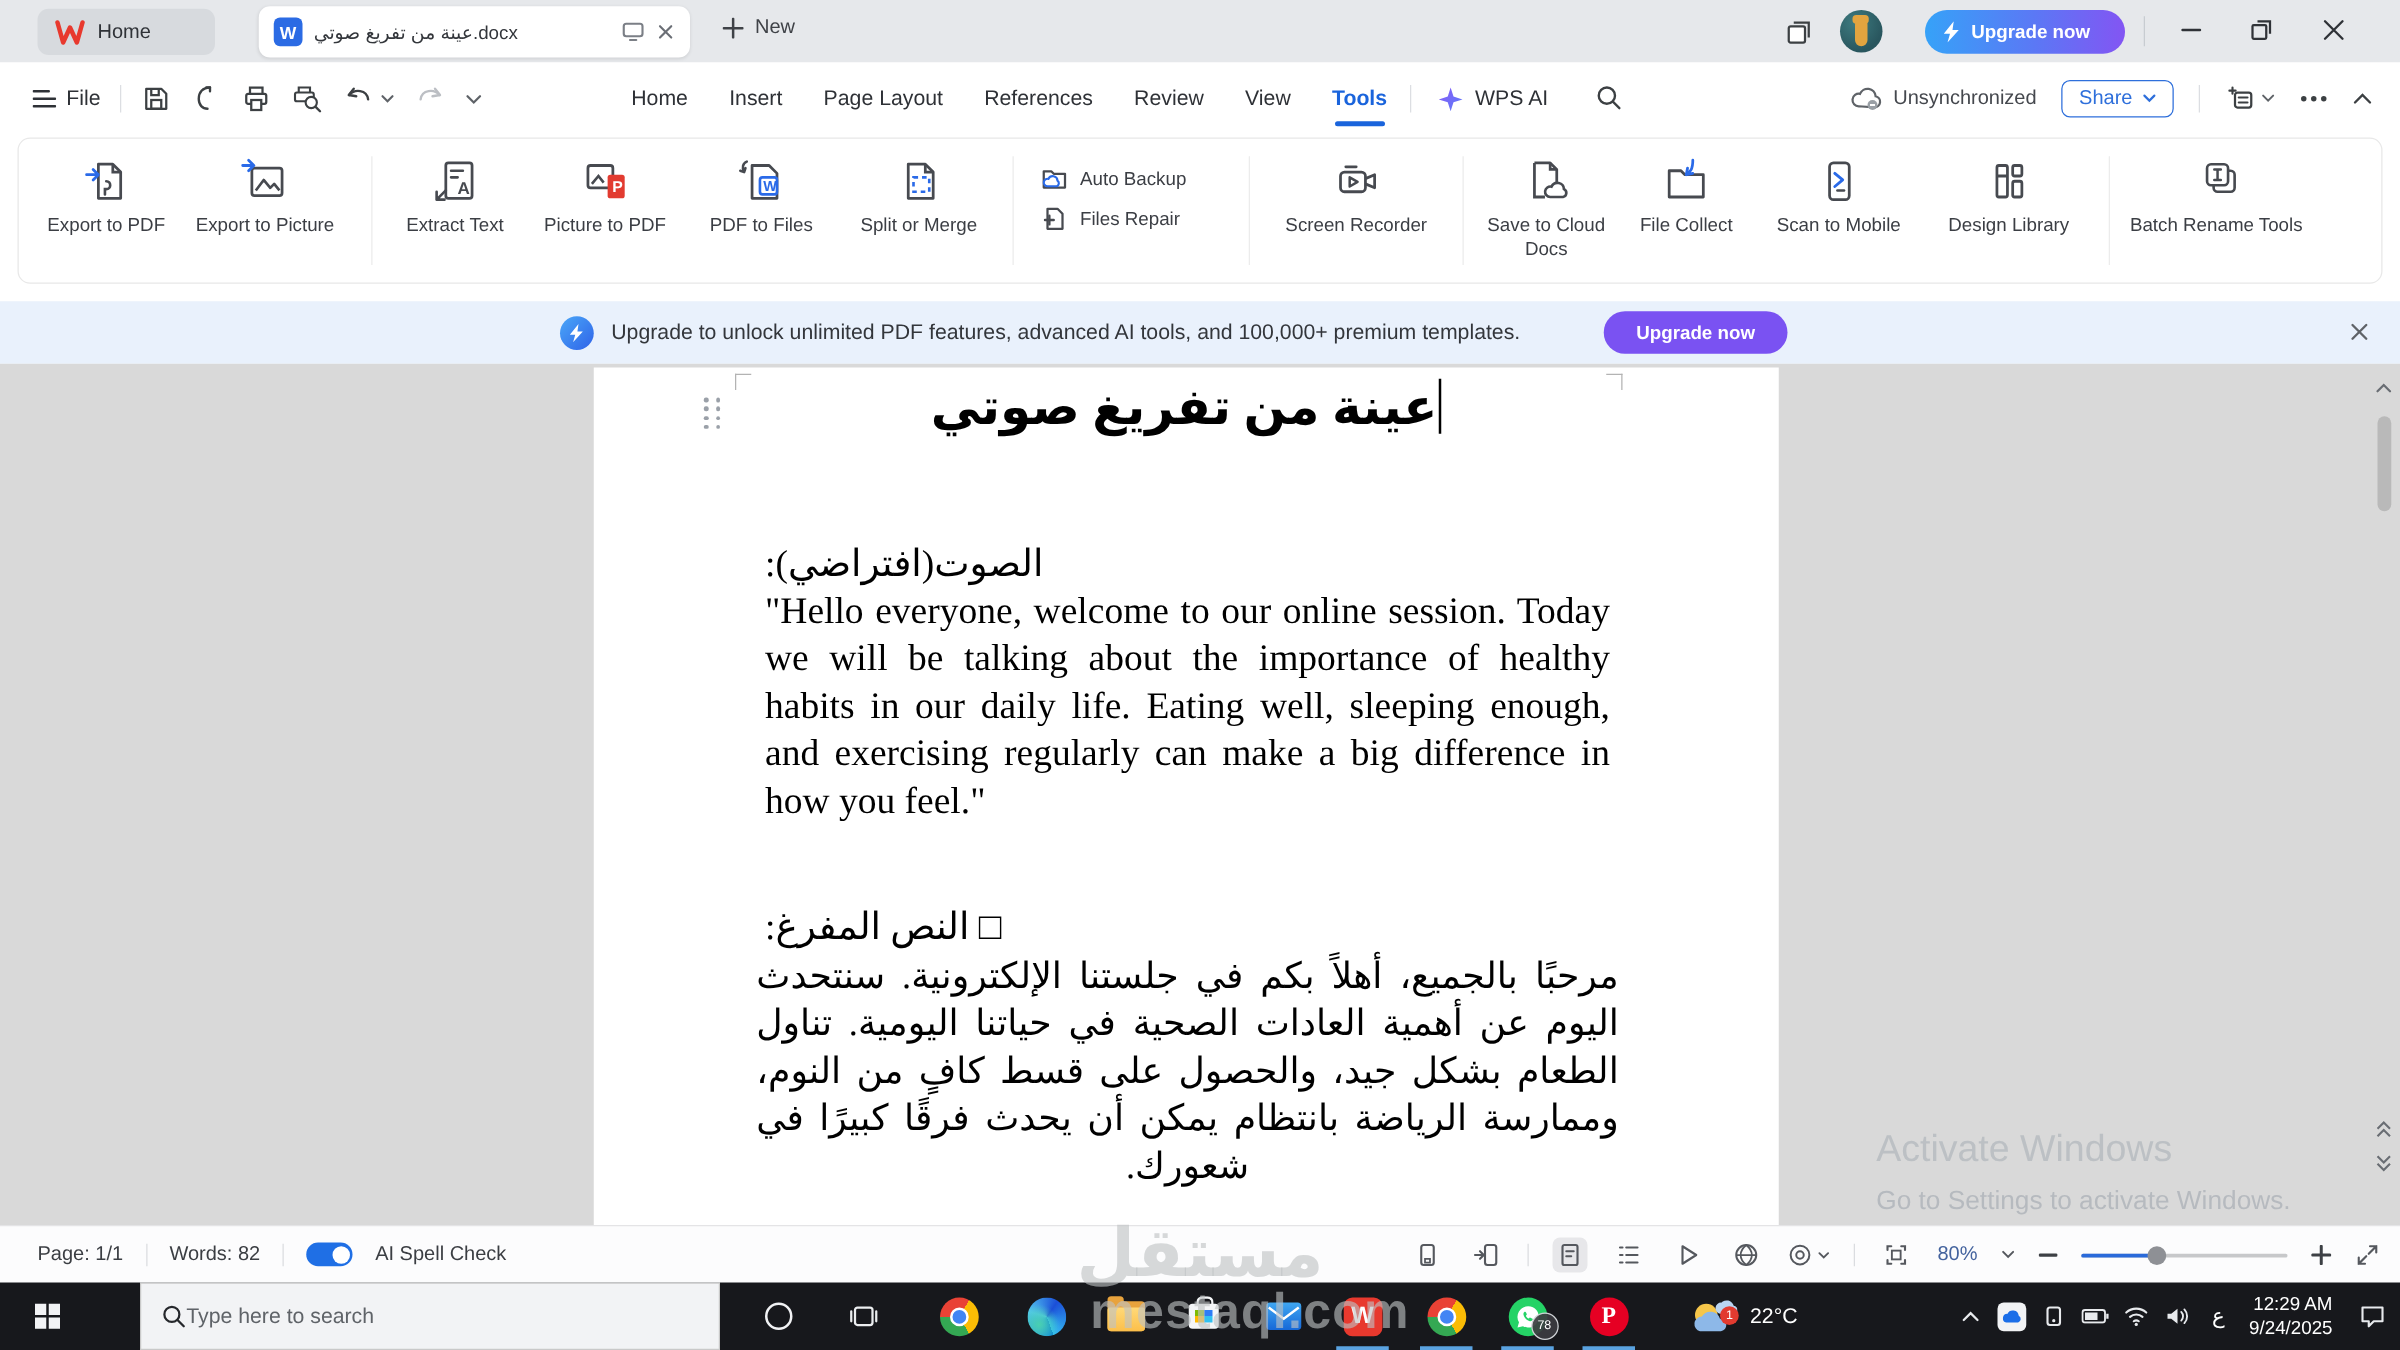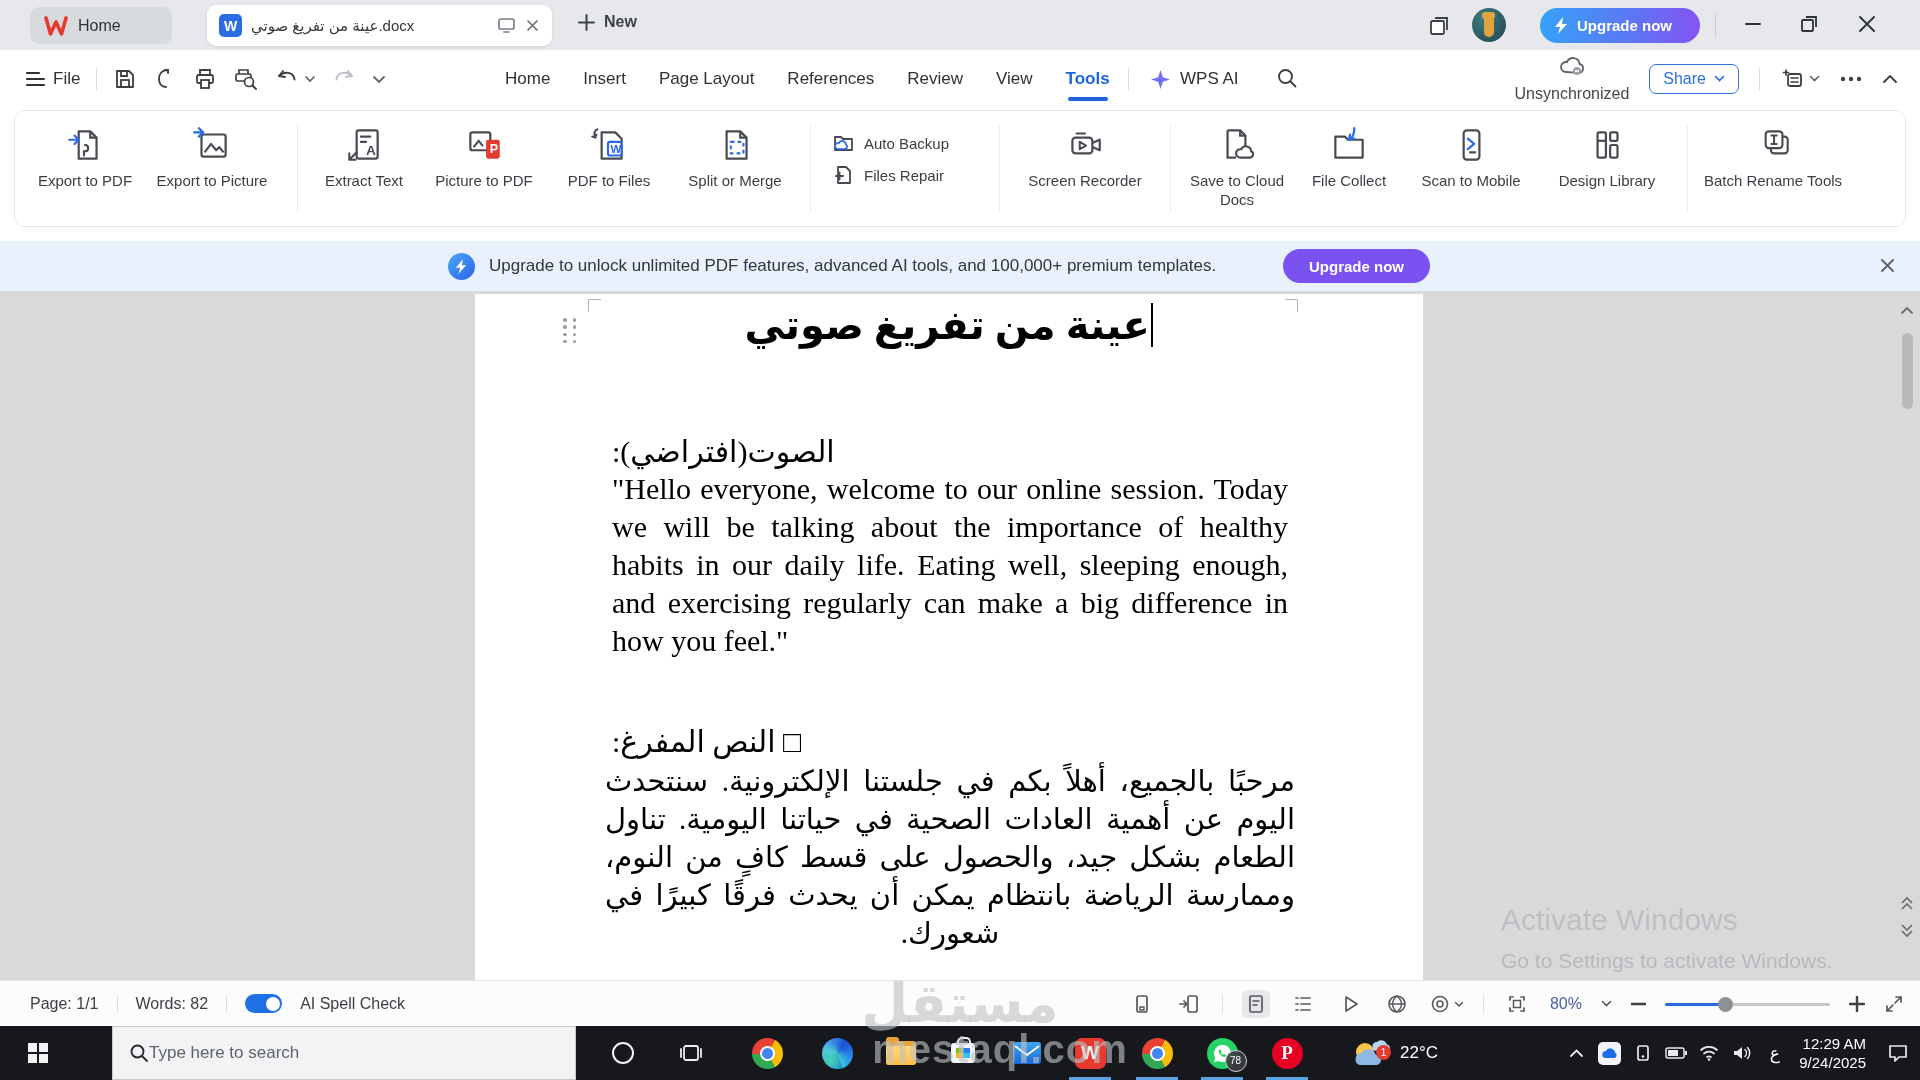--- a/index.html
+++ b/index.html
@@ -12,42 +12,42 @@
   svg{display:block;}
   .sep-v{width:1px;background:#dcdee2;}
 
   
   .tabbar{position:absolute;left:0;top:0;width:1920px;height:50px;background:#e6e8eb;}
   .home-tab{position:absolute;left:30px;top:7px;width:142px;height:37px;background:#d7dade;border-radius:9px;display:flex;align-items:center;gap:10px;padding:0 14px;cursor:pointer;}
   .home-tab .lbl{font-size:16px;color:#2f3237;}
   .doc-tab{position:absolute;left:207px;top:5px;width:345px;height:41px;background:#fff;border-radius:9px;box-shadow:0 1px 3px rgba(0,0,0,.10);display:flex;align-items:center;gap:9px;padding:0 12px;}
   .wchip{width:23px;height:23px;border-radius:5px;background:#2b6be4;color:#fff;font-weight:700;font-size:14px;display:flex;align-items:center;justify-content:center;}
   .doc-tab .title{flex:1;font-size:15px;color:#33363b;white-space:nowrap;overflow:hidden;direction:ltr;}
-  .new-tab{position:absolute;left:578px;top:13px;display:flex;align-items:center;gap:9px;color:#3f4247;font-size:16px;cursor:pointer;font-weight:bold;}
+  .new-tab{position:absolute;left:578px;top:13px;display:flex;align-items:center;gap:9px;color:#3f4247;font-size:16px;cursor:pointer;}
   .stack-ic{position:absolute;left:1427px;top:14px;}
   .avatar{position:absolute;left:1472px;top:8px;width:34px;height:34px;border-radius:50%;background:radial-gradient(circle at 35% 30%,#3d7b80,#29565e 70%);overflow:hidden;}
   .avatar i{position:absolute;left:12px;top:7px;width:10px;height:22px;background:#e2a43f;border-radius:5px;}
   .avatar u{position:absolute;left:10px;top:4px;width:13px;height:7px;background:#e2a43f;border-radius:3px;}
   .upgrade-pill{position:absolute;left:1540px;top:8px;height:35px;min-width:160px;padding:0 18px 0 14px;border-radius:18px;background:linear-gradient(90deg,#36a2f8,#5b78f5 55%,#8355f3);display:flex;align-items:center;gap:8px;color:#fff;font-size:15px;font-weight:600;cursor:pointer;}
   .winsep{position:absolute;left:1715px;top:13px;width:1px;height:24px;background:#c8ccd1;}
   .winbtn{position:absolute;top:13px;cursor:pointer;}
 
   
   .menubar{position:absolute;left:0;top:50px;width:1920px;height:58px;background:#fff;}
   .mb-left{position:absolute;left:26px;top:0;height:58px;display:flex;align-items:center;gap:16px;}
   .mb-file{display:flex;align-items:center;gap:8px;font-size:17px;color:#2e3136;cursor:pointer;}
   .mb-ic{cursor:pointer;display:flex;align-items:center;}
   .mb-menus{position:absolute;left:505px;top:0;height:58px;display:flex;align-items:center;gap:33px;font-size:17px;color:#2e3136;}
   .mb-menus span{cursor:pointer;position:relative;}
   .mb-menus .active{color:#1a64dc;font-weight:700;}
   .mb-menus .active::after{content:"";position:absolute;left:2px;right:2px;bottom:-12px;height:4px;border-radius:2px;background:#1a64dc;}
   .mb-ai{position:absolute;left:1150px;top:0;height:58px;display:flex;align-items:center;gap:9px;font-size:17px;color:#2e3136;cursor:pointer;}
   .mb-search{position:absolute;left:1276px;top:17px;cursor:pointer;}
   .mb-right{position:absolute;right:22px;top:0;height:58px;display:flex;align-items:center;gap:20px;}
-  .unsync{display:flex;align-items:center;gap:9px;font-size:16px;color:#45484e;cursor:pointer;flex-direction:column;}
+  .unsync{display:flex;align-items:center;gap:9px;font-size:16px;color:#45484e;cursor:pointer;}
   .share-btn{display:flex;align-items:center;gap:8px;border:1.5px solid #2e6fdb;color:#2e6fdb;font-size:16px;border-radius:7px;padding:5px 13px;cursor:pointer;}
 
   
   .ribbon{position:absolute;left:14px;top:110px;width:1892px;height:117px;background:#fff;border:1px solid #e8e8e8;border-radius:10px;display:flex;align-items:stretch;padding-left:18px;}
   .rbtn{display:flex;flex-direction:column;align-items:center;padding-top:13px;gap:5px;cursor:pointer;border-radius:8px;}
   .rbtn .rl{font-size:15px;color:#3b3e44;text-align:center;line-height:19px;}
   .rsep{width:1px;background:#ececec;margin:14px 10px;}
   .rcol{display:flex;flex-direction:column;justify-content:flex-start;gap:12px;padding-top:22px;width:168px;padding-left:12px;}
   .rrow{display:flex;align-items:center;gap:9px;font-size:15px;color:#3b3e44;cursor:pointer;}
 

